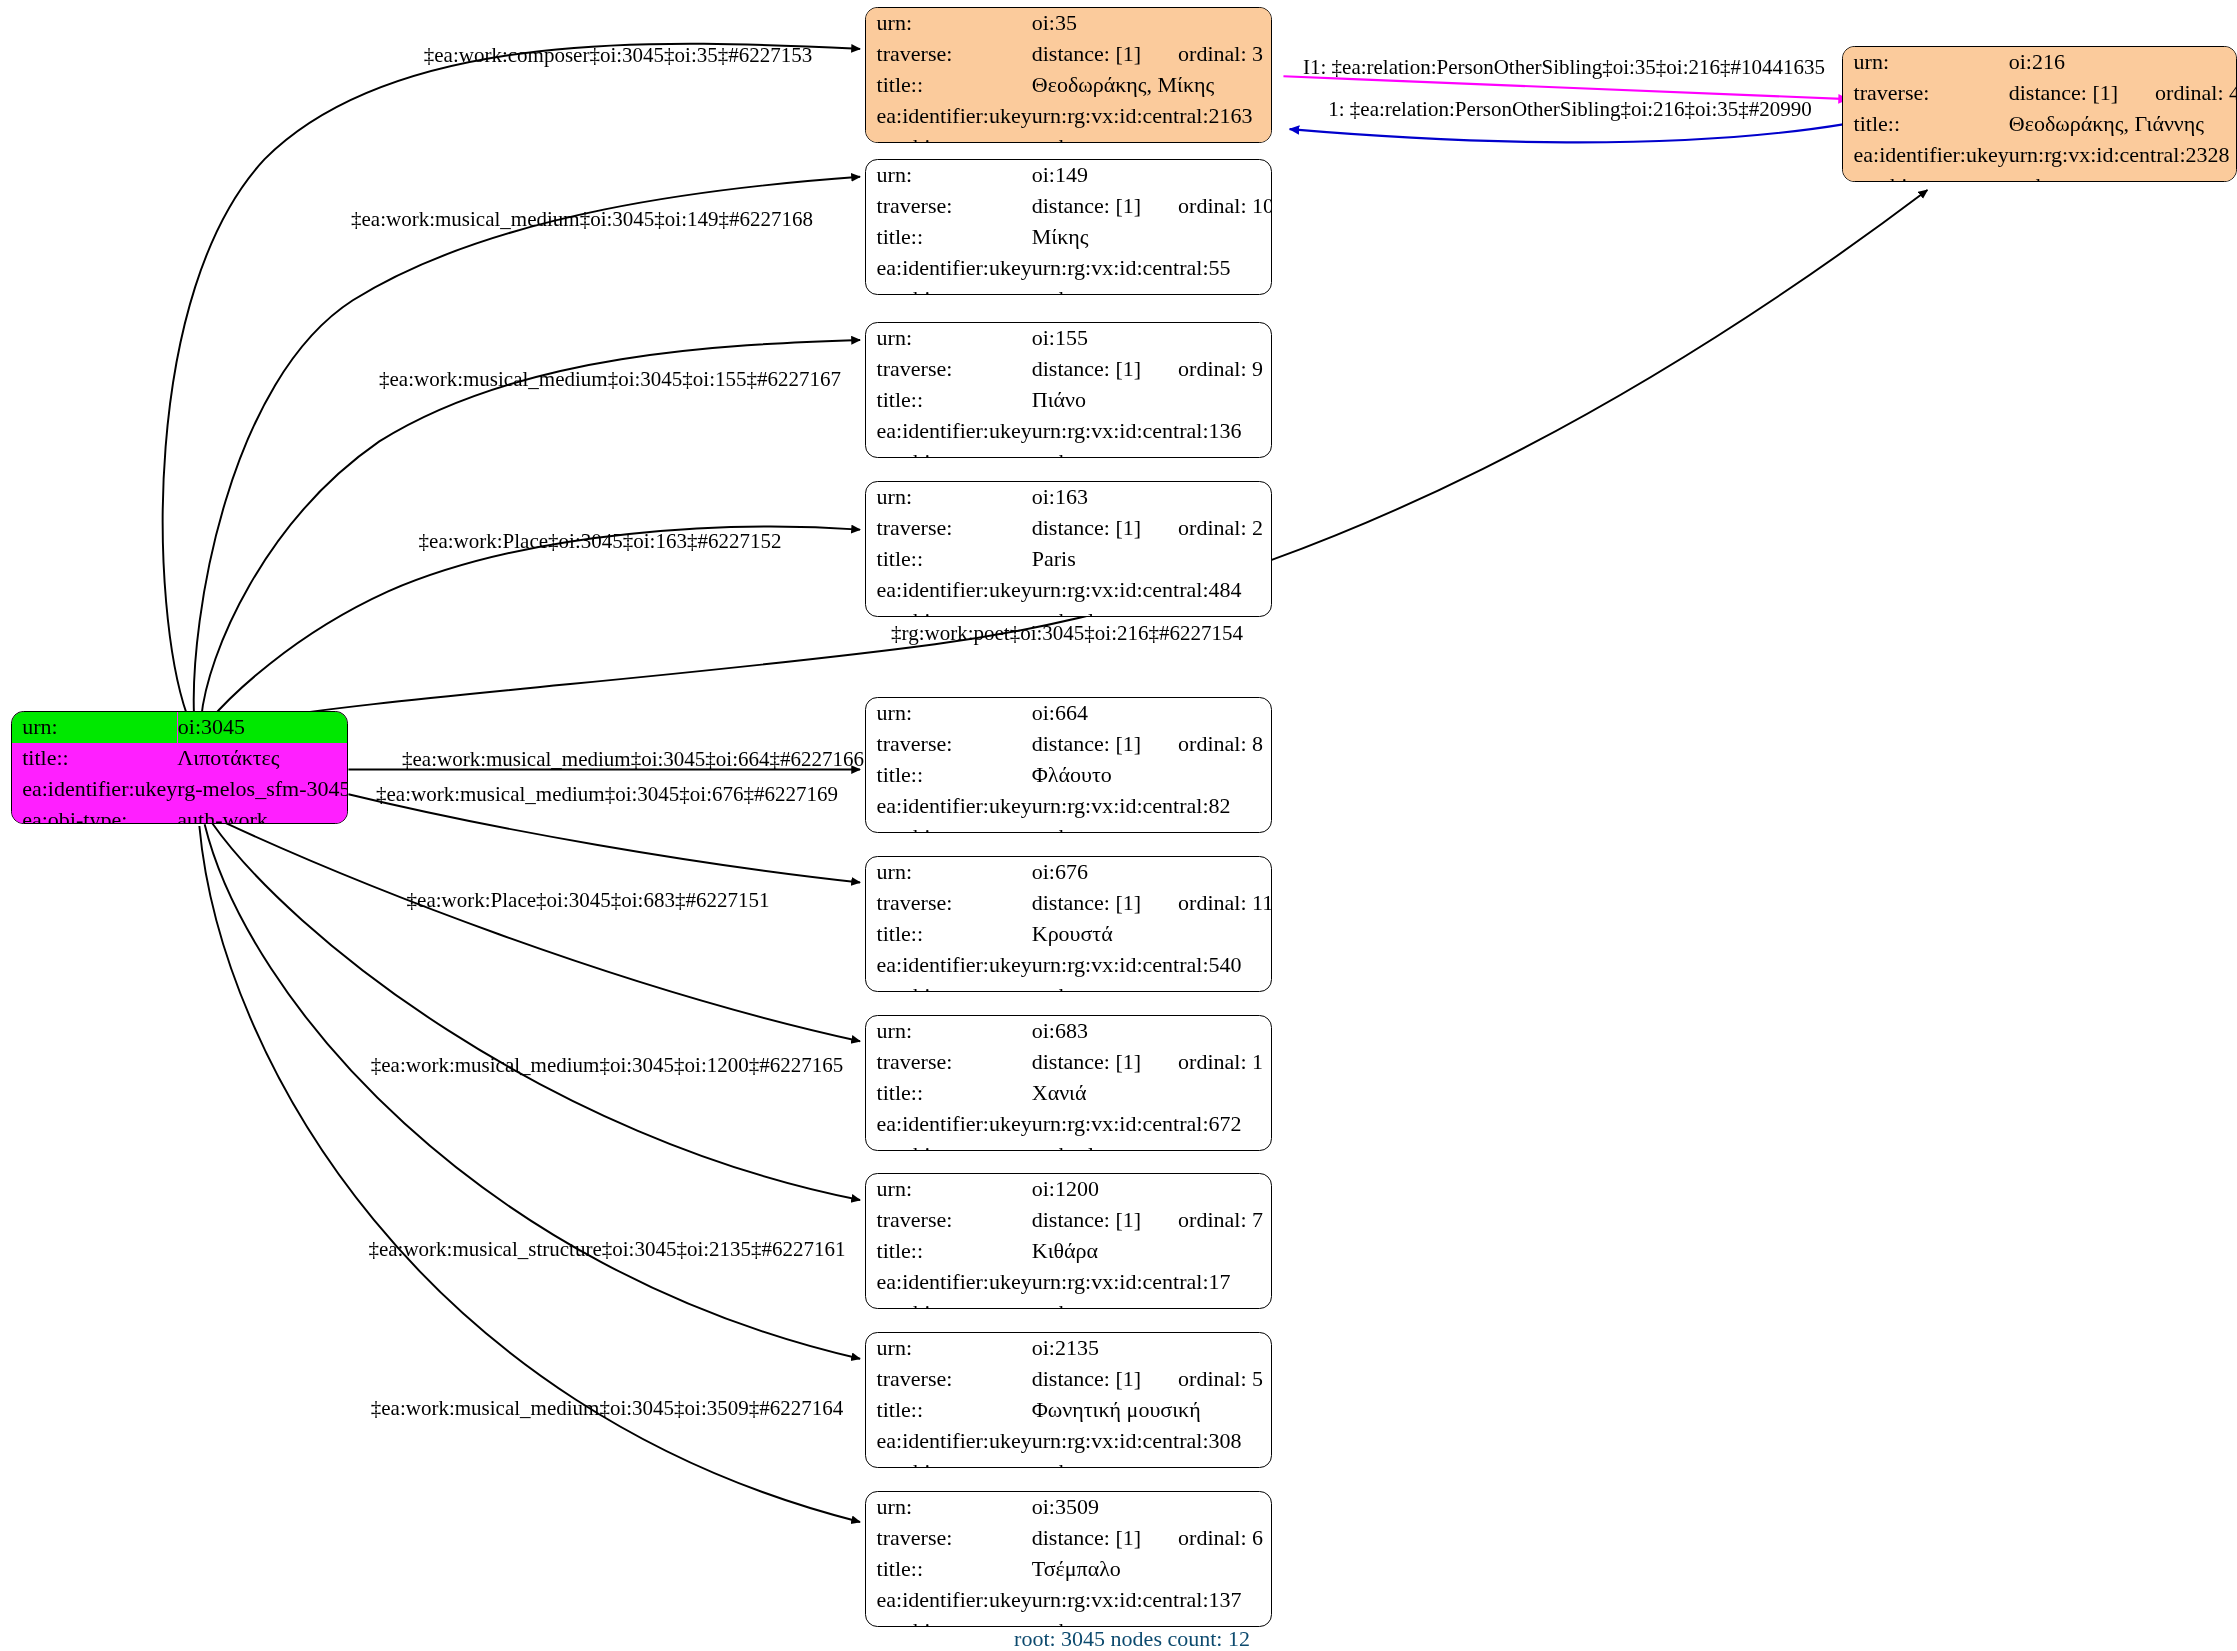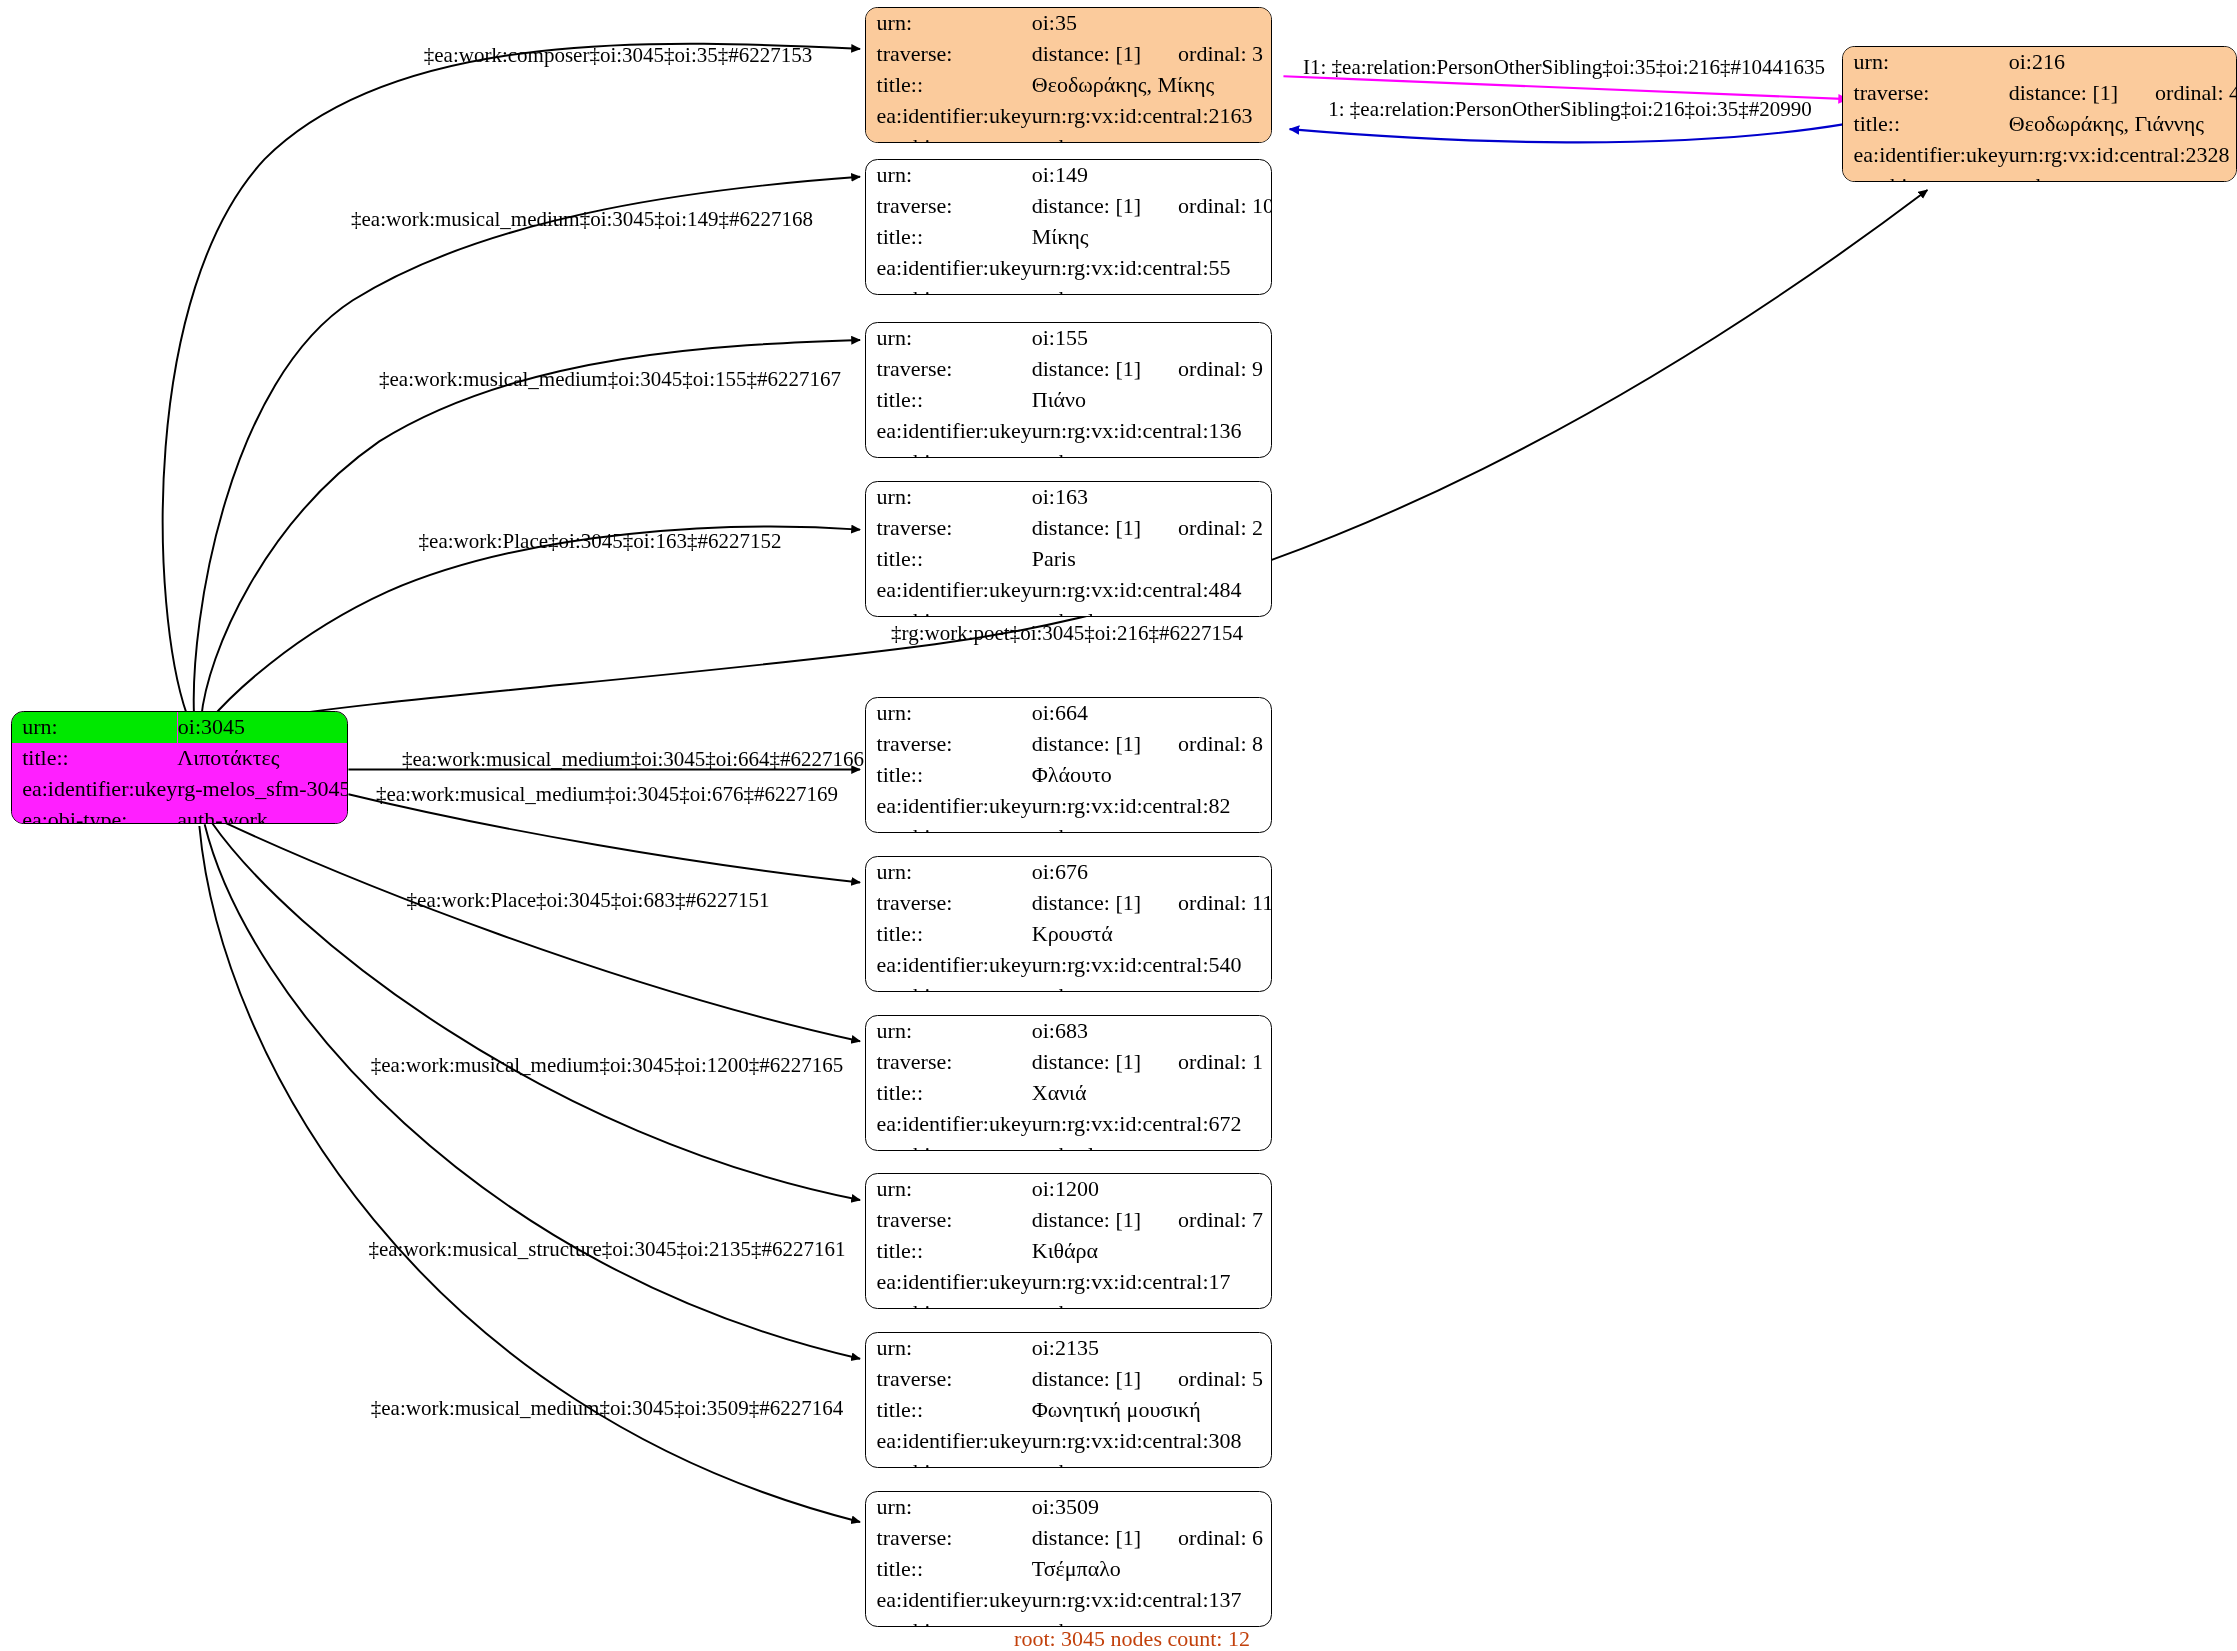--- a/index.html
+++ b/index.html
@@ -68,21 +68,21 @@
     position: absolute;
     font-size: 21px;
     line-height: 1;
     color: #000000;
     white-space: nowrap;
     transform: translate(-50%, -50%);
   }
   .footer-label {
     position: absolute;
     font-size: 22px;
-    color: #c2410c;
+    color: #0c4a6e;
     white-space: nowrap;
     transform: translateX(-50%);
   }
 </style>
 </head>
 <body>
 
 <div id="canvas">
 
   <svg id="edge-layer" viewBox="0 0 2536 1872" xmlns="http://www.w3.org/2000/svg">

